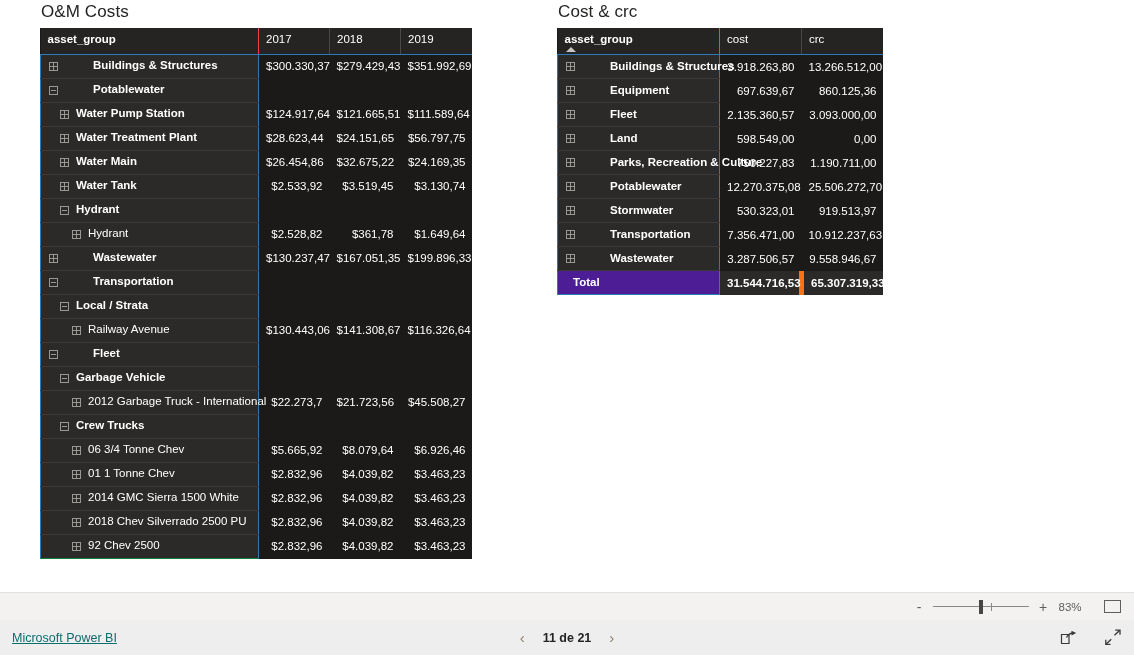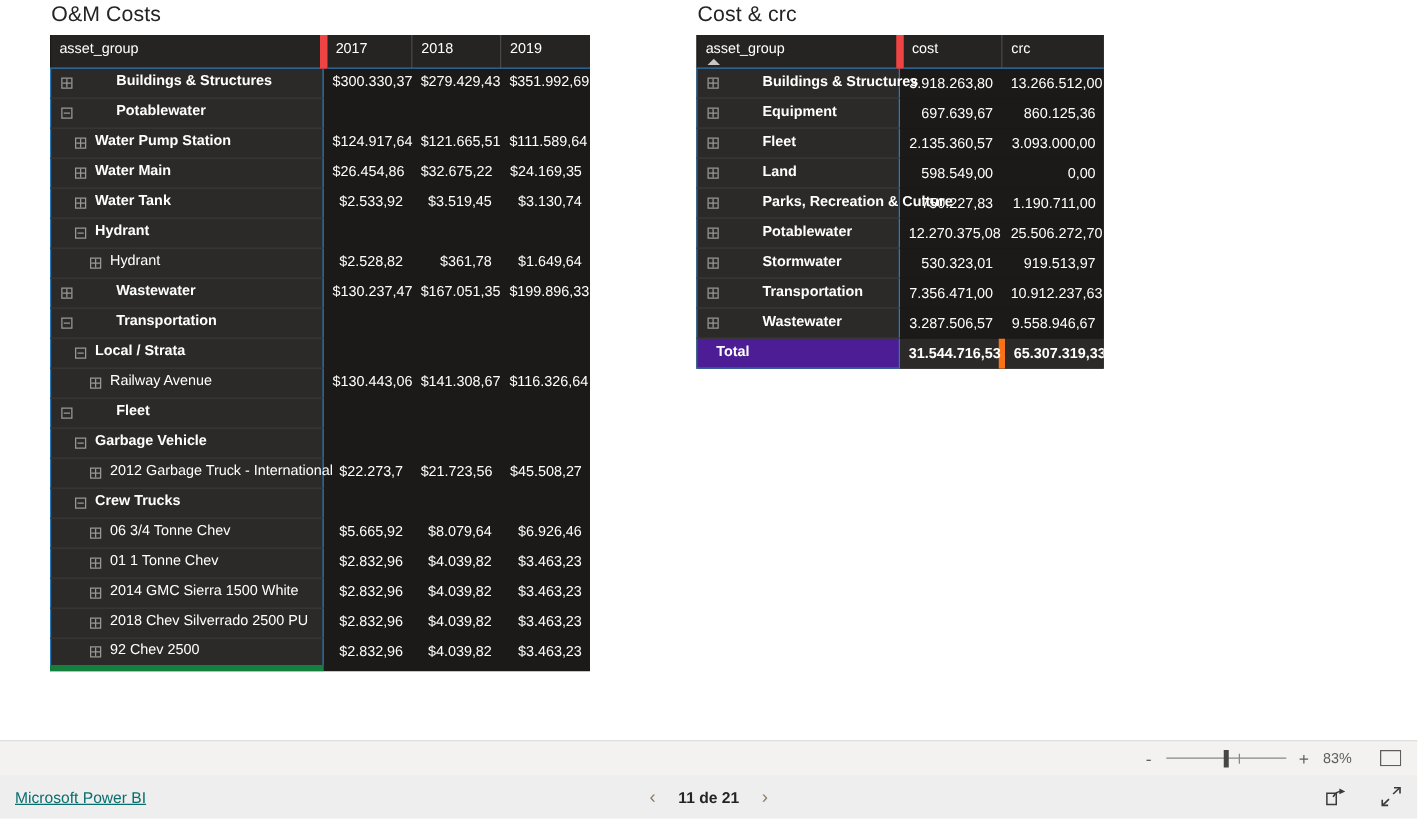--- a/index.html
+++ b/index.html
@@ -43,21 +43,21 @@
     font-weight: 400;
     text-align: left;
     vertical-align: top;
     padding: 5px 7px 4px 7px;
     height: 26px;
     border-right: 1px solid #4a4846;
     border-bottom: 1px solid #2b79b8;
     white-space: nowrap;
   }
   .mx thead th.last { border-right: none; }
-  .mx thead th.rowhdr { border-right: 6px solid #ef4444; }
+  .mx thead th.rowhdr { border-right: 1px solid #ef4444; font-weight: bold; }
   .mx thead th.num { text-align: left; }
 
   .sort-asc {
     display: block;
     width: 0; height: 0;
     border-left: 5px solid transparent;
     border-right: 5px solid transparent;
     border-bottom: 5px solid #c8c6c4;
     margin-top: 2px;
     margin-left: 1px;
@@ -72,21 +72,21 @@
     border-bottom: 1px solid #3b3a38;
     background: #201f1e;
     white-space: nowrap;
   }
   .mx tbody td.rowhdr {
     background: #2b2a28;
     border-right: 1px solid #2b79b8;
     border-left: 1px solid #2b79b8;
     padding-right: 6px;
   }
-  .mx tbody tr:last-child td.rowhdr { border-bottom: 5px solid #15803d; }
+  .mx tbody tr:last-child td.rowhdr { border-bottom: 1px solid #15803d; }
   .mx tbody td.num {
     text-align: right;
     padding-right: 7px;
     padding-left: 7px;
     border-bottom: none;
     background: #1b1a19;
   }
 
   .rh-inner { display: flex; align-items: center; height: 100%; }
   .lvl0 { padding-left: 8px; gap: 28px; }
@@ -222,20 +222,31 @@
               <tr>
                 <td class="rowhdr">
                   <div class="rh-inner lvl1">
                     <span class="exp plus"></span>
                     <span class="rh-label bold">Water Pump Station</span>
                   </div>
                 </td>
                 <td class="num">$124.917,64</td>
                 <td class="num">$121.665,51</td>
                 <td class="num lastnum">$111.589,64</td>
+              </tr>
+              <tr>
+                <td class="rowhdr">
+                  <div class="rh-inner lvl1">
+                    <span class="exp plus"></span>
+                    <span class="rh-label bold">Water Treatment Plant</span>
+                  </div>
+                </td>
+                <td class="num">$28.623,44</td>
+                <td class="num">$24.151,65</td>
+                <td class="num lastnum">$56.797,75</td>
               </tr>
               <tr>
                 <td class="rowhdr">
                   <div class="rh-inner lvl1">
                     <span class="exp plus"></span>
                     <span class="rh-label bold">Water Main</span>
                   </div>
                 </td>
                 <td class="num">$26.454,86</td>
                 <td class="num">$32.675,22</td>

